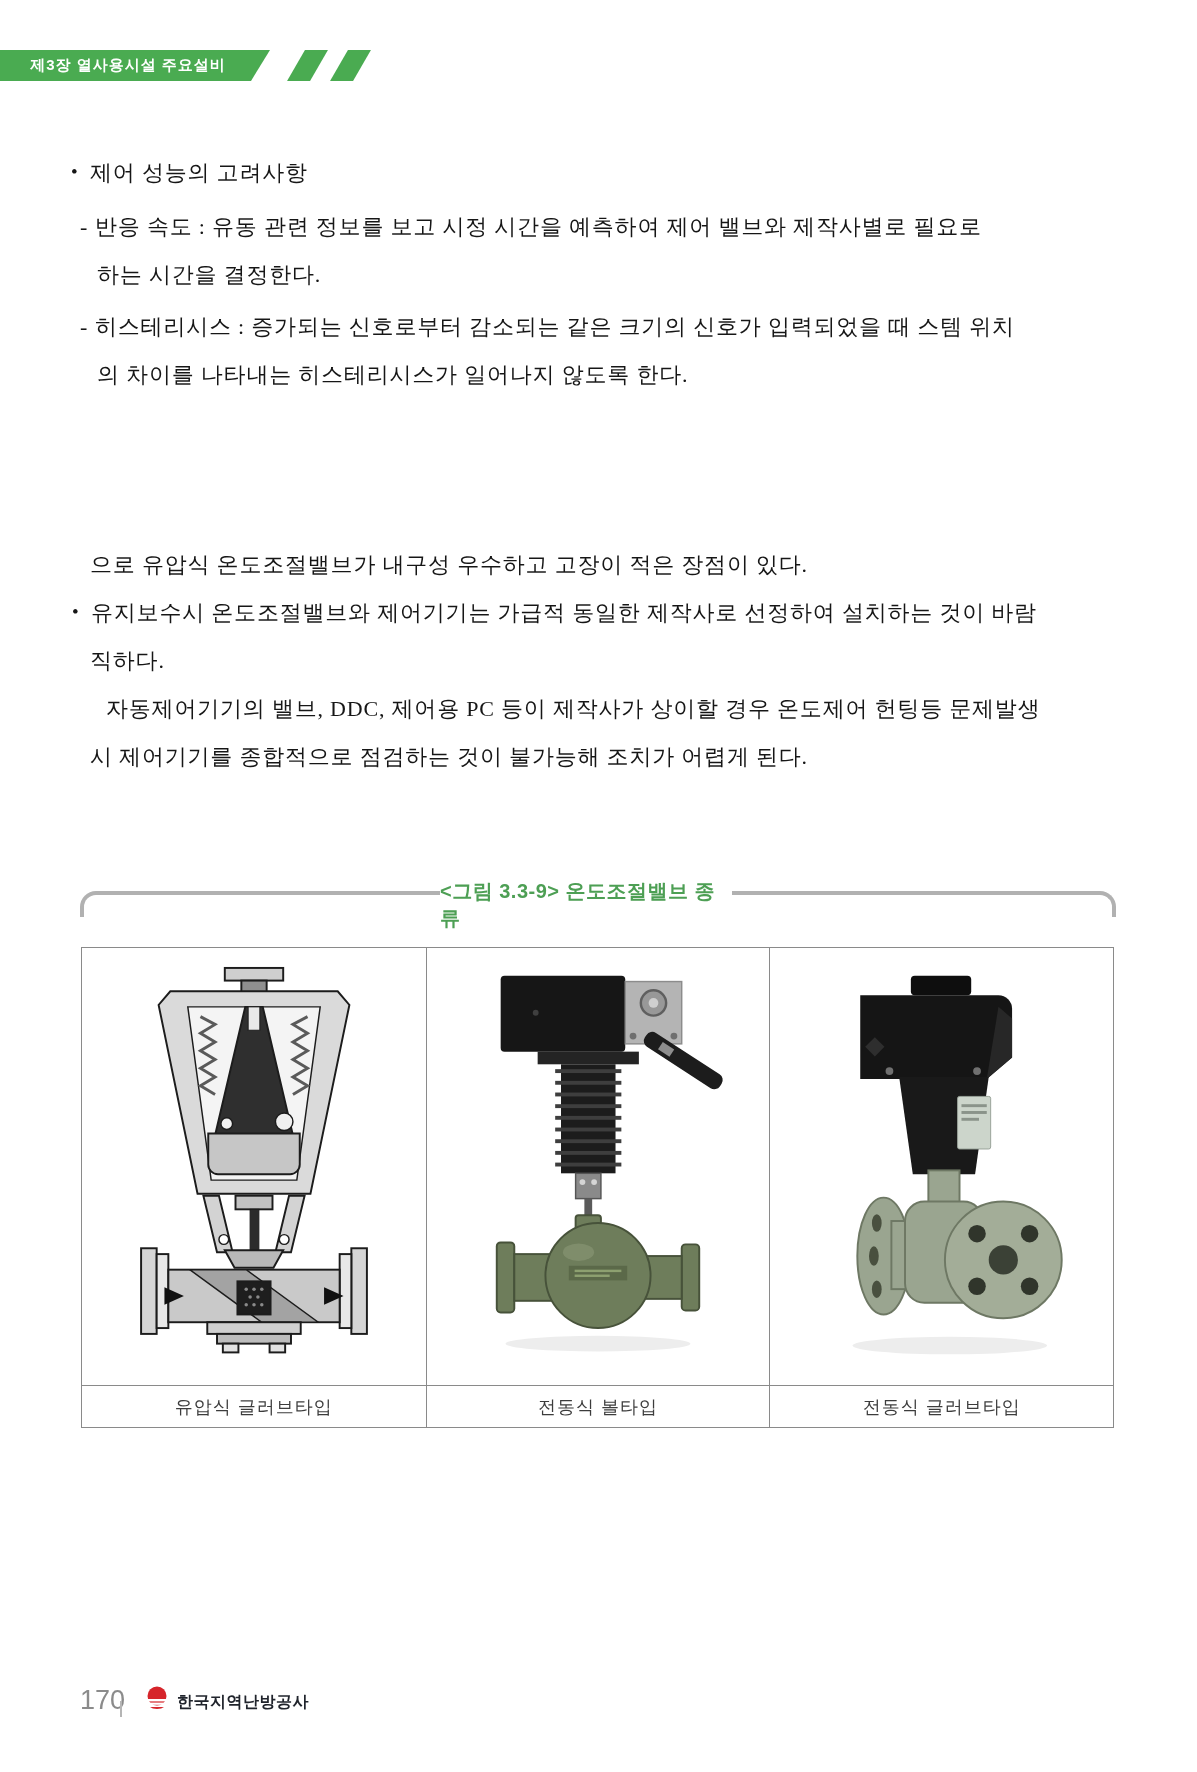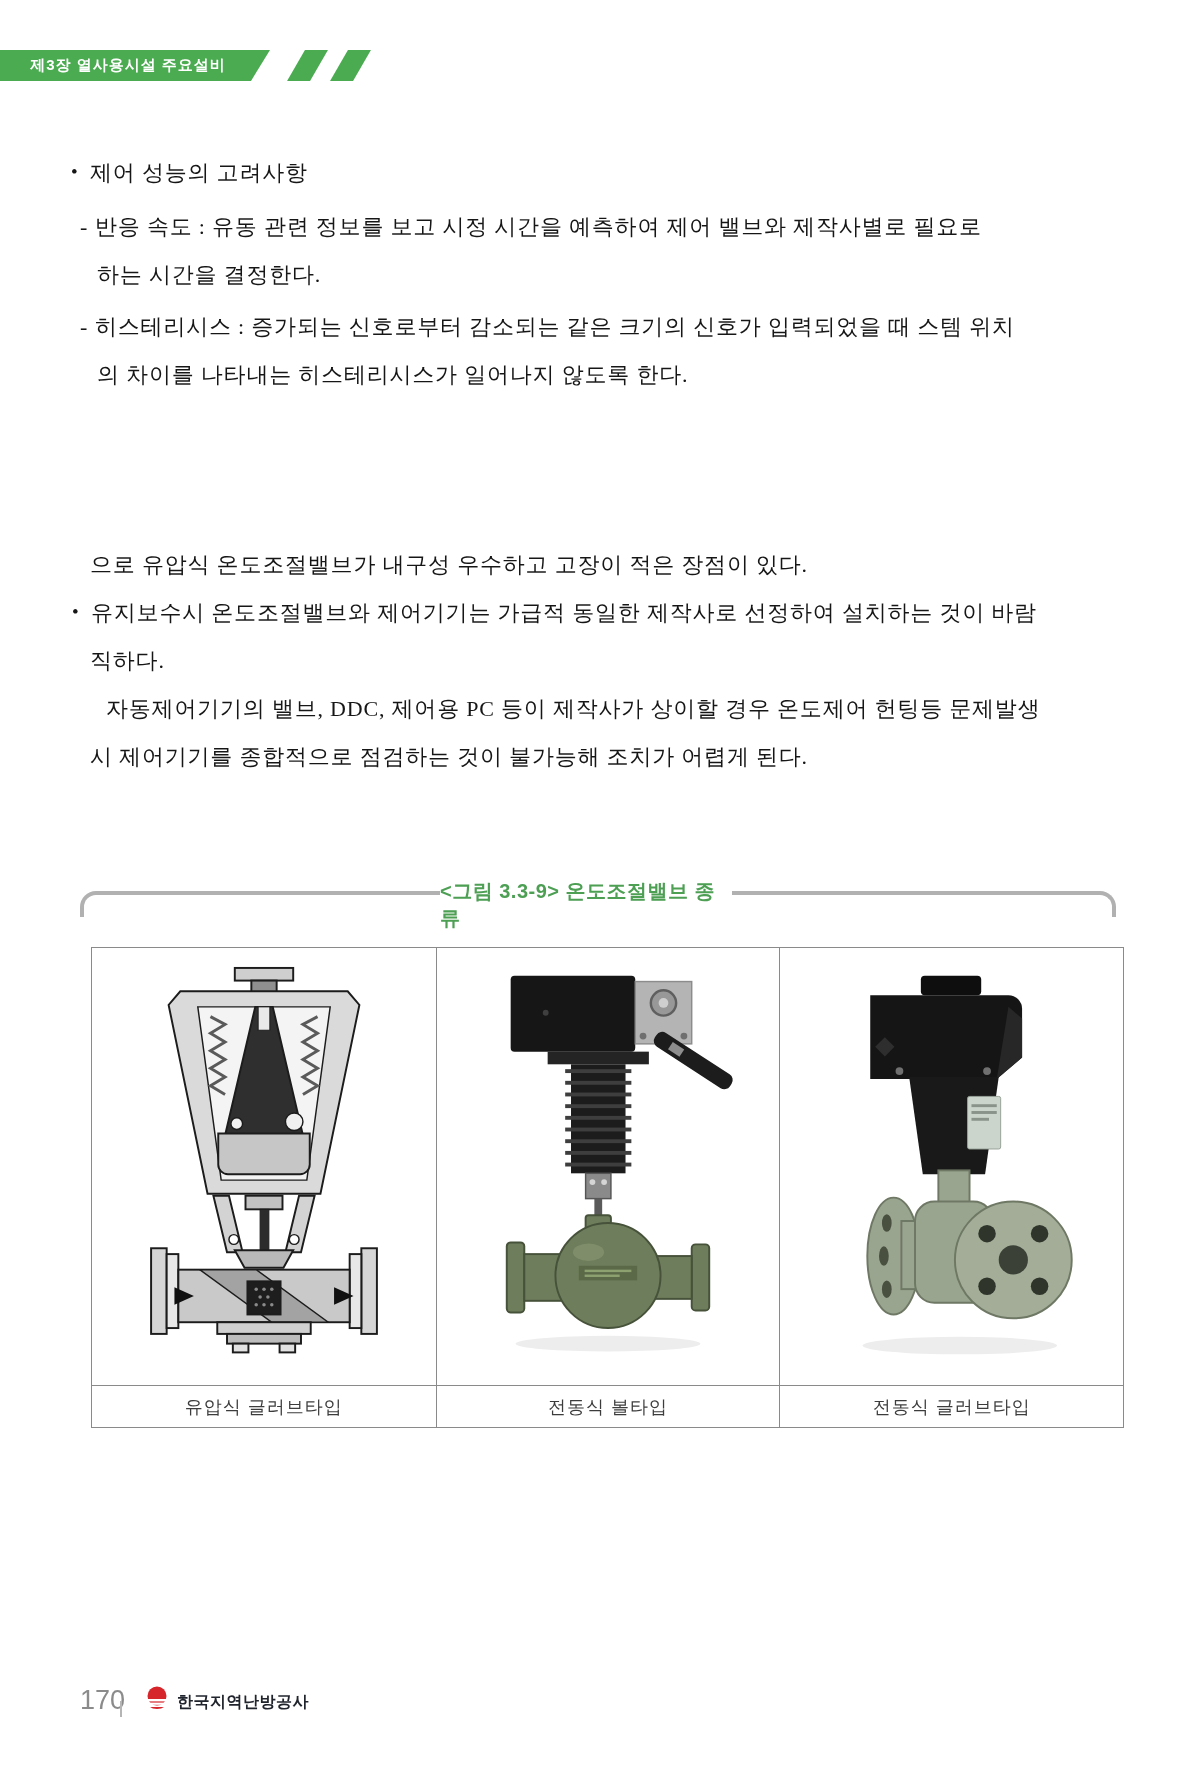--- a/index.html
+++ b/index.html
@@ -35,21 +35,21 @@
     border-radius:16px 16px 0 0; box-sizing:border-box;
   }
   .fig-caption {
     position:absolute; left:440px; top:878px; width:292px;
     background:#ffffff; text-align:left;
     font-family:"Liberation Sans","DejaVu Sans",sans-serif;
     font-weight:bold; font-size:20px; letter-spacing:0.5px; color:#4d9f54;
   }
   
   .valve-table {
-    position:absolute; left:91px; top:947px; width:1033px; height:481px;
+    position:absolute; left:81px; top:947px; width:1033px; height:481px;
     display:grid; grid-template-columns:1fr 1fr 1fr; grid-template-rows:437px 43px;
     border:1px solid #8a8a8a; box-sizing:border-box; background:#fff;
   }
   .img-cell { display:flex; align-items:center; justify-content:center; border-left:1px solid #8a8a8a; overflow:hidden; }
   .img-cell.first { border-left:none; }
   .cap-cell {
     border-top:1px solid #8a8a8a; border-left:1px solid #8a8a8a;
     display:flex; align-items:center; justify-content:center;
     font-family:"Liberation Sans","DejaVu Sans",sans-serif;
     font-size:18px; color:#3c3c3c; letter-spacing:1px;

